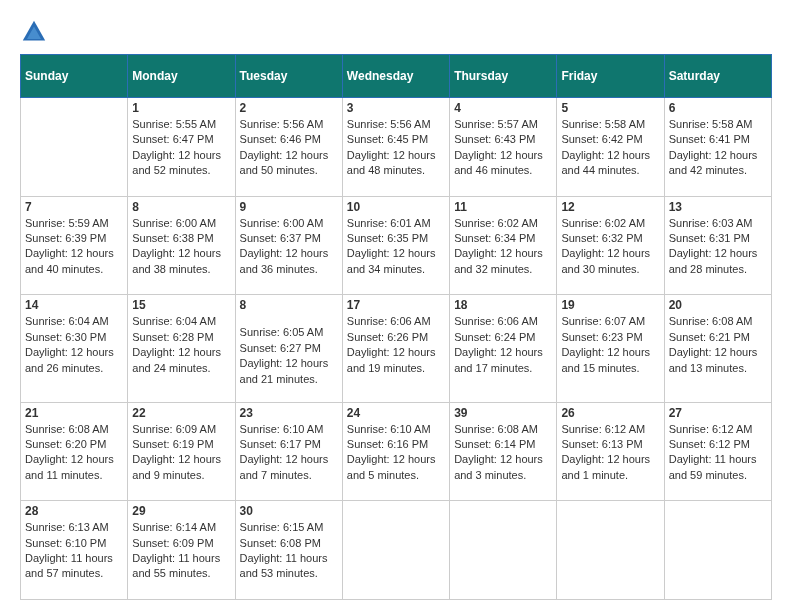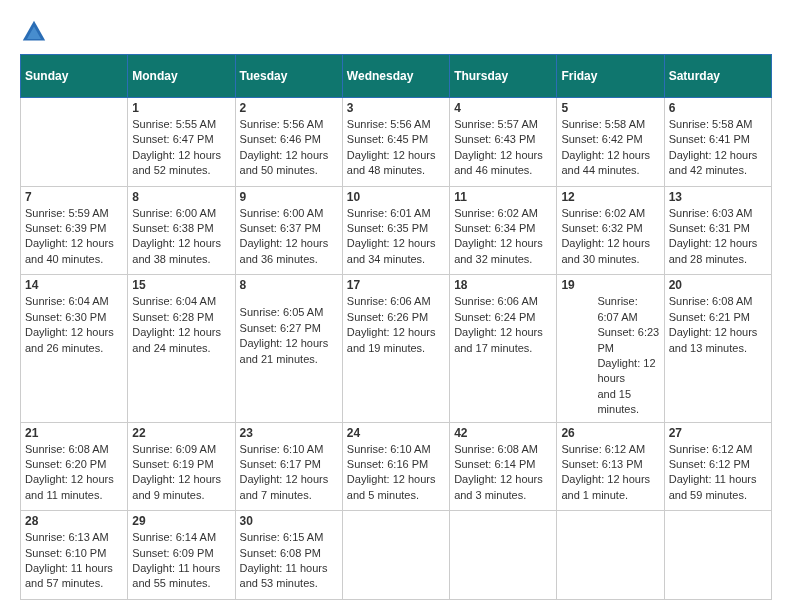--- a/index.html
+++ b/index.html
@@ -260,21 +260,21 @@
           </td>
           <td>
             <span class="day-num">18</span>
             <div class="cell-info" style="white-space: pre-line;">Sunrise: 6:06 AM
 Sunset: 6:24 PM
 Daylight: 12 hours
 and 17 minutes.</div>
           </td>
           <td>
             <span class="day-num">19</span>
-            <div class="cell-info" style="white-space: pre-line; margin-left: 36px;">Sunrise: 6:07 AM
+            <div class="cell-info" style="white-space: pre-line;">Sunrise: 6:07 AM
 Sunset: 6:23 PM
 Daylight: 12 hours
 and 15 minutes.</div>
           </td>
           <td>
             <span class="day-num">20</span>
             <div class="cell-info" style="white-space: pre-line;">Sunrise: 6:08 AM
 Sunset: 6:21 PM
 Daylight: 12 hours
 and 13 minutes.</div>
@@ -303,21 +303,21 @@
 and 7 minutes.</div>
           </td>
           <td>
             <span class="day-num">24</span>
             <div class="cell-info" style="white-space: pre-line;">Sunrise: 6:10 AM
 Sunset: 6:16 PM
 Daylight: 12 hours
 and 5 minutes.</div>
           </td>
           <td>
-            <span class="day-num">42</span>
+            <span class="day-num">39</span>
             <div class="cell-info" style="white-space: pre-line;">Sunrise: 6:08 AM
 Sunset: 6:14 PM
 Daylight: 12 hours
 and 3 minutes.</div>
           </td>
           <td>
             <span class="day-num">26</span>
             <div class="cell-info" style="white-space: pre-line;">Sunrise: 6:12 AM
 Sunset: 6:13 PM
 Daylight: 12 hours

